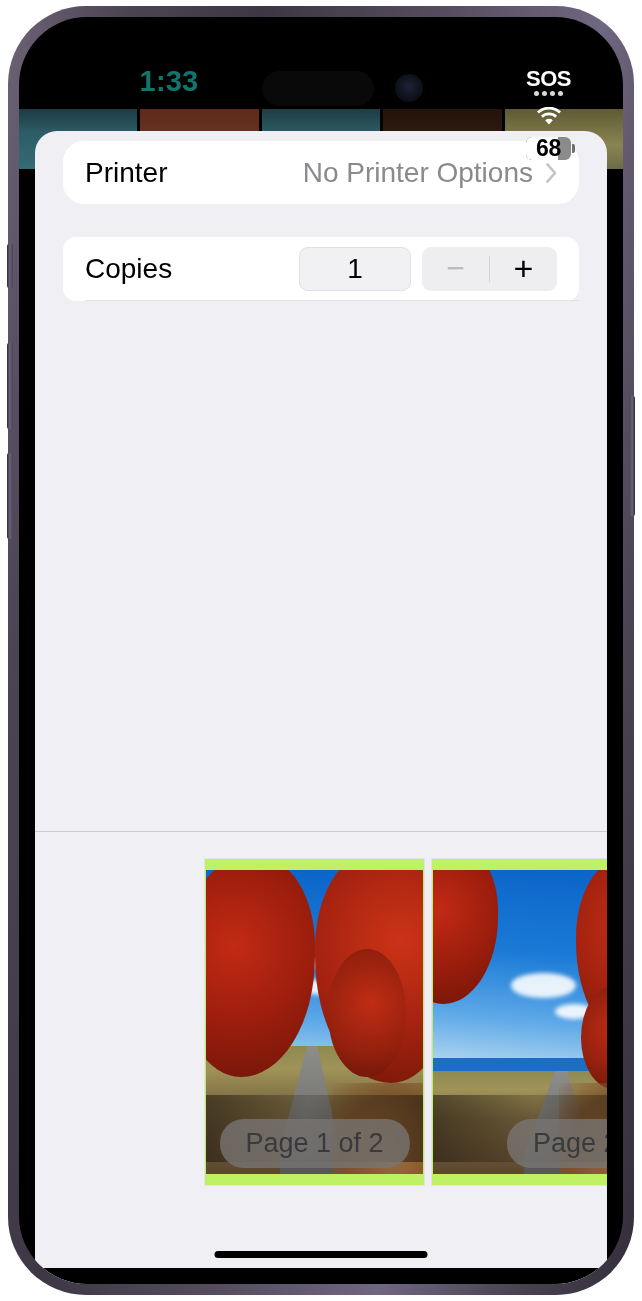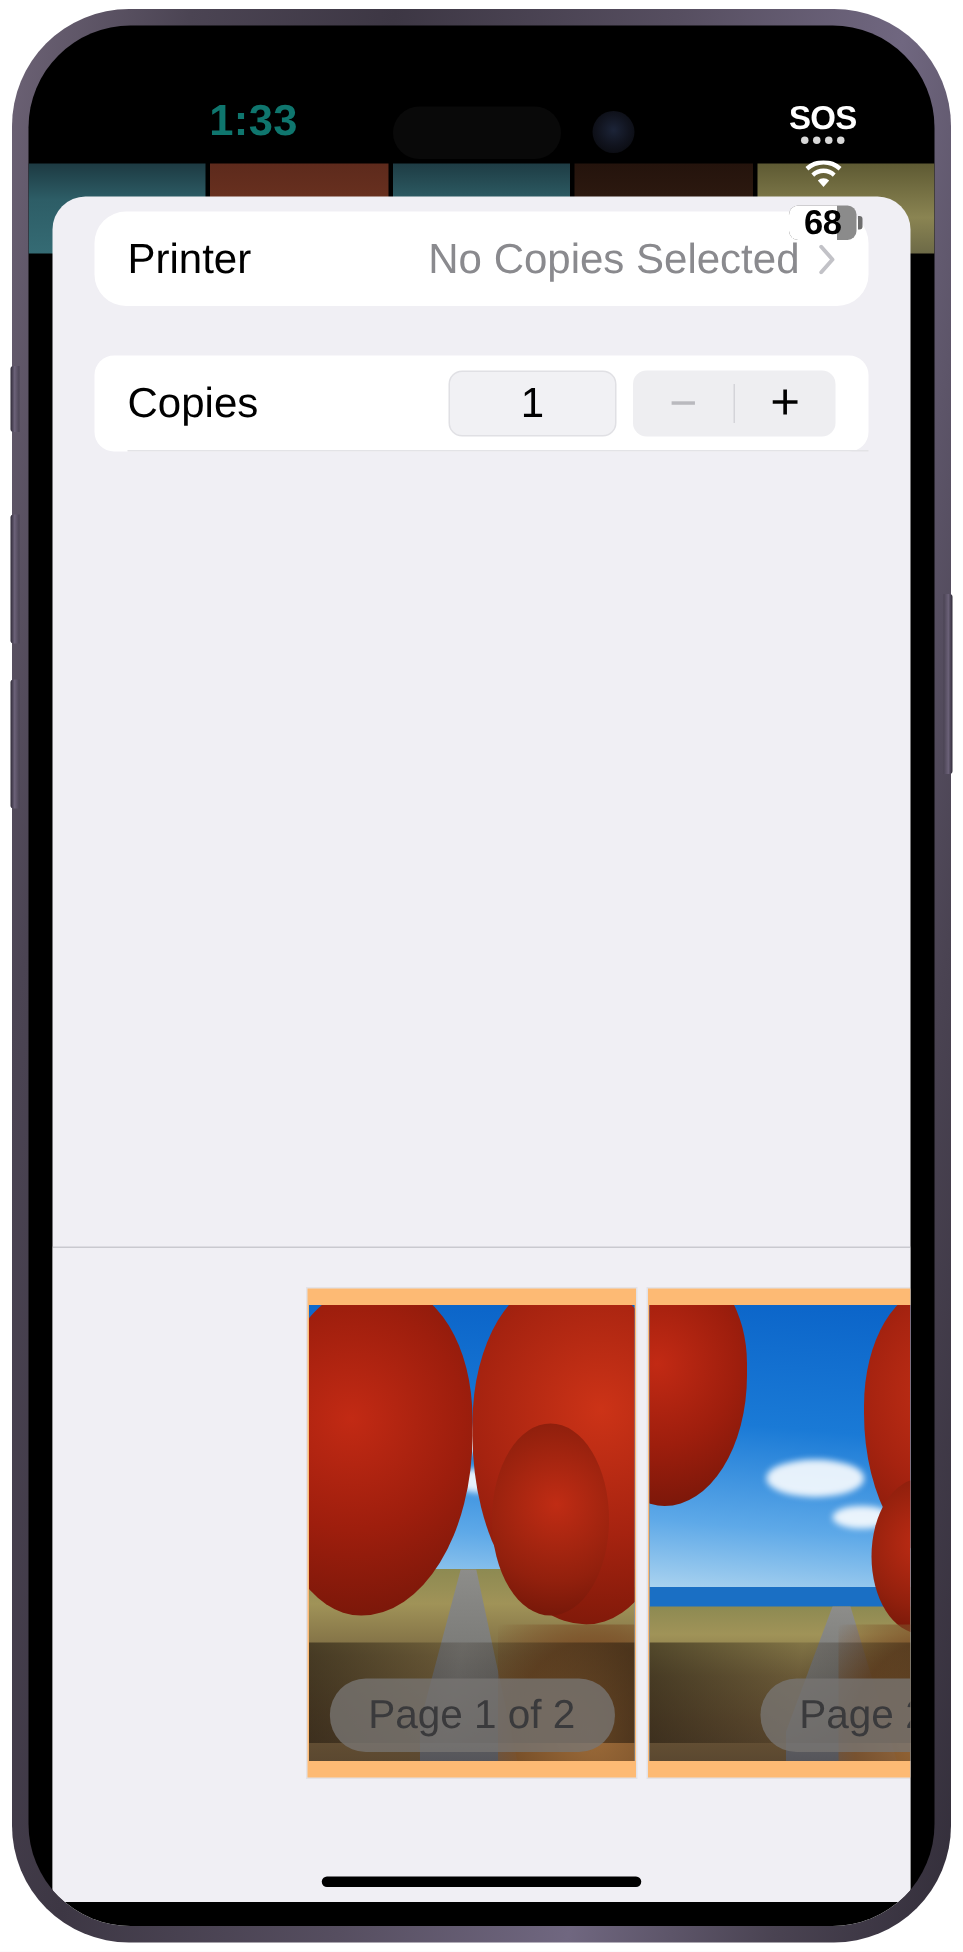--- a/index.html
+++ b/index.html
@@ -221,21 +221,21 @@
     background:#f0eff4;
     overflow:hidden;
   }
   #thumb-scroller{
     position:absolute; left:170px; top:27px;
     display:flex; gap:8px;
   }
   .thumb{
     position:relative;
     width:219px; height:326px;
-    background:#fdba74;
+    background:#bef264;
     flex:none;
     box-shadow:0 0 0 1px rgba(0,0,0,.05);
   }
   .thumb-photo{
     position:absolute; left:1px; right:1px; top:11px; bottom:11px;
     overflow:hidden;
     background:#1a6fc4;
   }
   
   .sky{
@@ -357,21 +357,21 @@
         </div>
       </div>
     </div>
 
     <div id="print-sheet">
 
 
       <div id="printer-card" class="card">
         <div class="row">
           <span class="row-label">Printer</span>
-          <span class="row-value">No Copies Selected</span>
+          <span class="row-value">No Printer Options</span>
           <svg class="chev" viewBox="0 0 11 20">
             <path d="M1.5 1.5 L9 10 L1.5 18.5" stroke="#c2c2c7" stroke-width="2.6" fill="none" stroke-linecap="round" stroke-linejoin="round"></path>
           </svg>
         </div>
       </div>
 
       <div id="settings-card" class="card">
         <div class="row" id="copies-row">
           <span class="row-label">Copies</span>
           <div id="copies-value-box">1</div>

